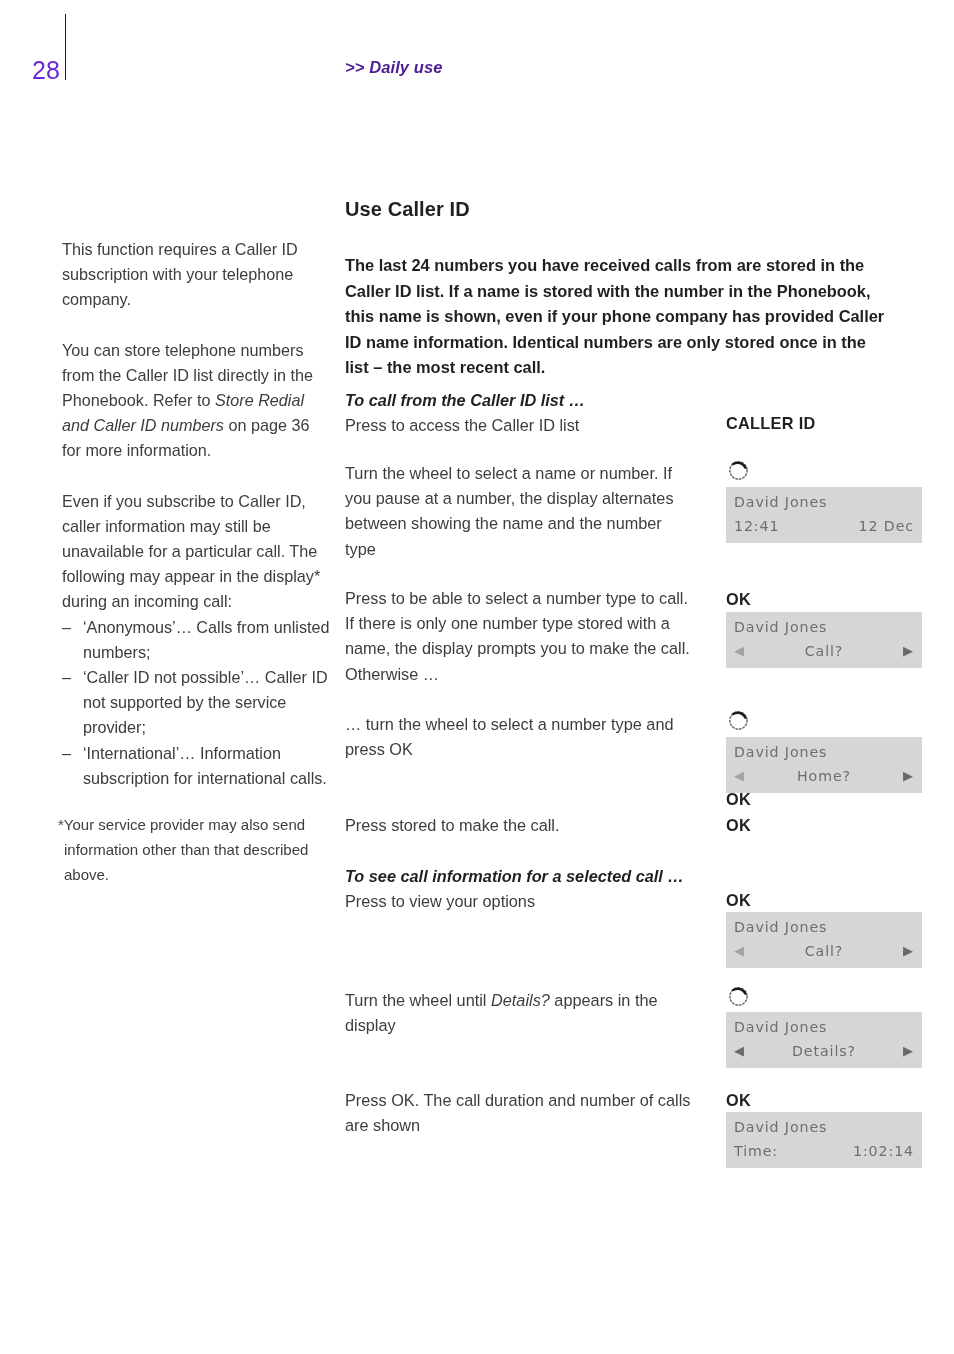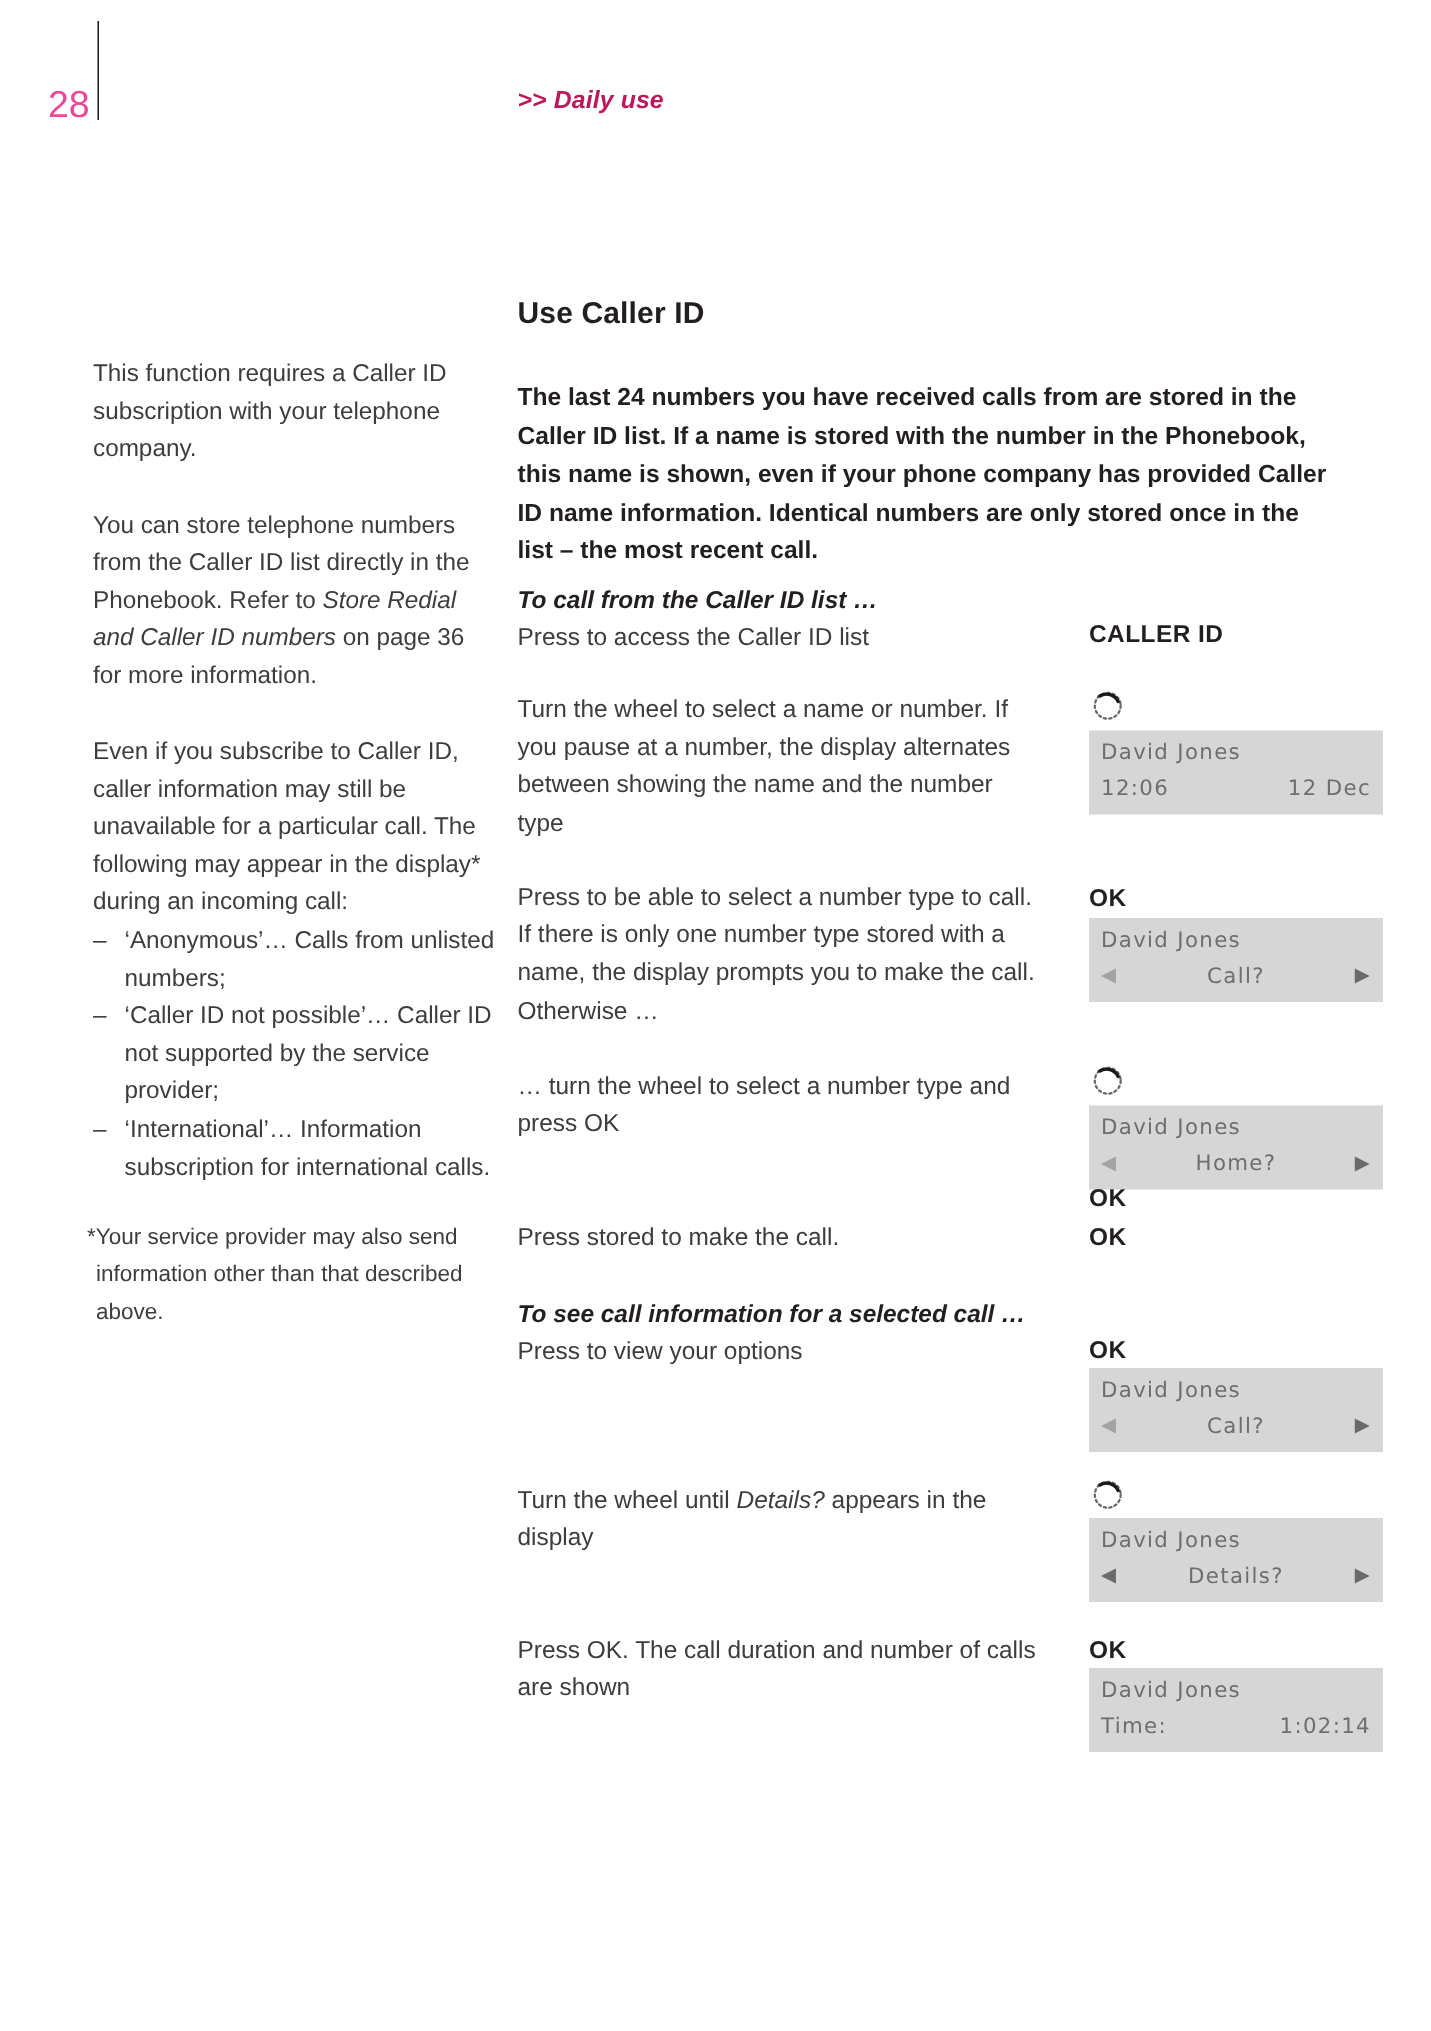--- a/index.html
+++ b/index.html
@@ -23,39 +23,39 @@
     left: 0;
     width: 954px;
     height: 110px;
   }
   .page-number {
     position: absolute;
     left: 32px;
     top: 55px;
     font-size: 25px;
     line-height: 30px;
-    color: #ec4899;
+    color: #6d28d9;
     font-weight: 400;
   }
   .header-rule {
     position: absolute;
     left: 65px;
     top: 14px;
     width: 1px;
     height: 66px;
     background: #1a1a1a;
   }
   .header-title {
     position: absolute;
     left: 345px;
     top: 58px;
     font-size: 16.5px;
     font-style: italic;
     font-weight: 600;
-    color: #be185d;
+    color: #4c1d95;
     letter-spacing: 0.1px;
   }
 
   
   .left-col {
     position: absolute;
     left: 62px;
     top: 237px;
     width: 268px;
     font-size: 16.2px;
@@ -277,21 +277,21 @@
 <div class="wheel-icon" style="top:459px;">
   <svg viewBox="0 0 24 24" width="23" height="23">
     <circle cx="12" cy="12" r="9" fill="none" stroke="#6a6a6a" stroke-width="1.6" stroke-dasharray="1.6 2.2" stroke-linecap="round"></circle>
     <path d="M 6.5 5.2 A 9 9 0 0 1 19.2 9.0" fill="none" stroke="#1a1a1a" stroke-width="2.4" stroke-linecap="round"></path>
   </svg>
 </div>
 
 <div class="display" style="top:487px;">
   <div class="line">David Jones</div>
   <div class="line split">
-    <span>12:06</span>
+    <span>12:41</span>
     <span>12 Dec</span>
   </div>
 </div>
 
 <div class="key-label" style="top:589px;">OK</div>
 
 <div class="display" style="top:612px;">
   <div class="line">David Jones</div>
   <div class="line centered">
     <span class="arrow-l arrow-dim">◀</span>

